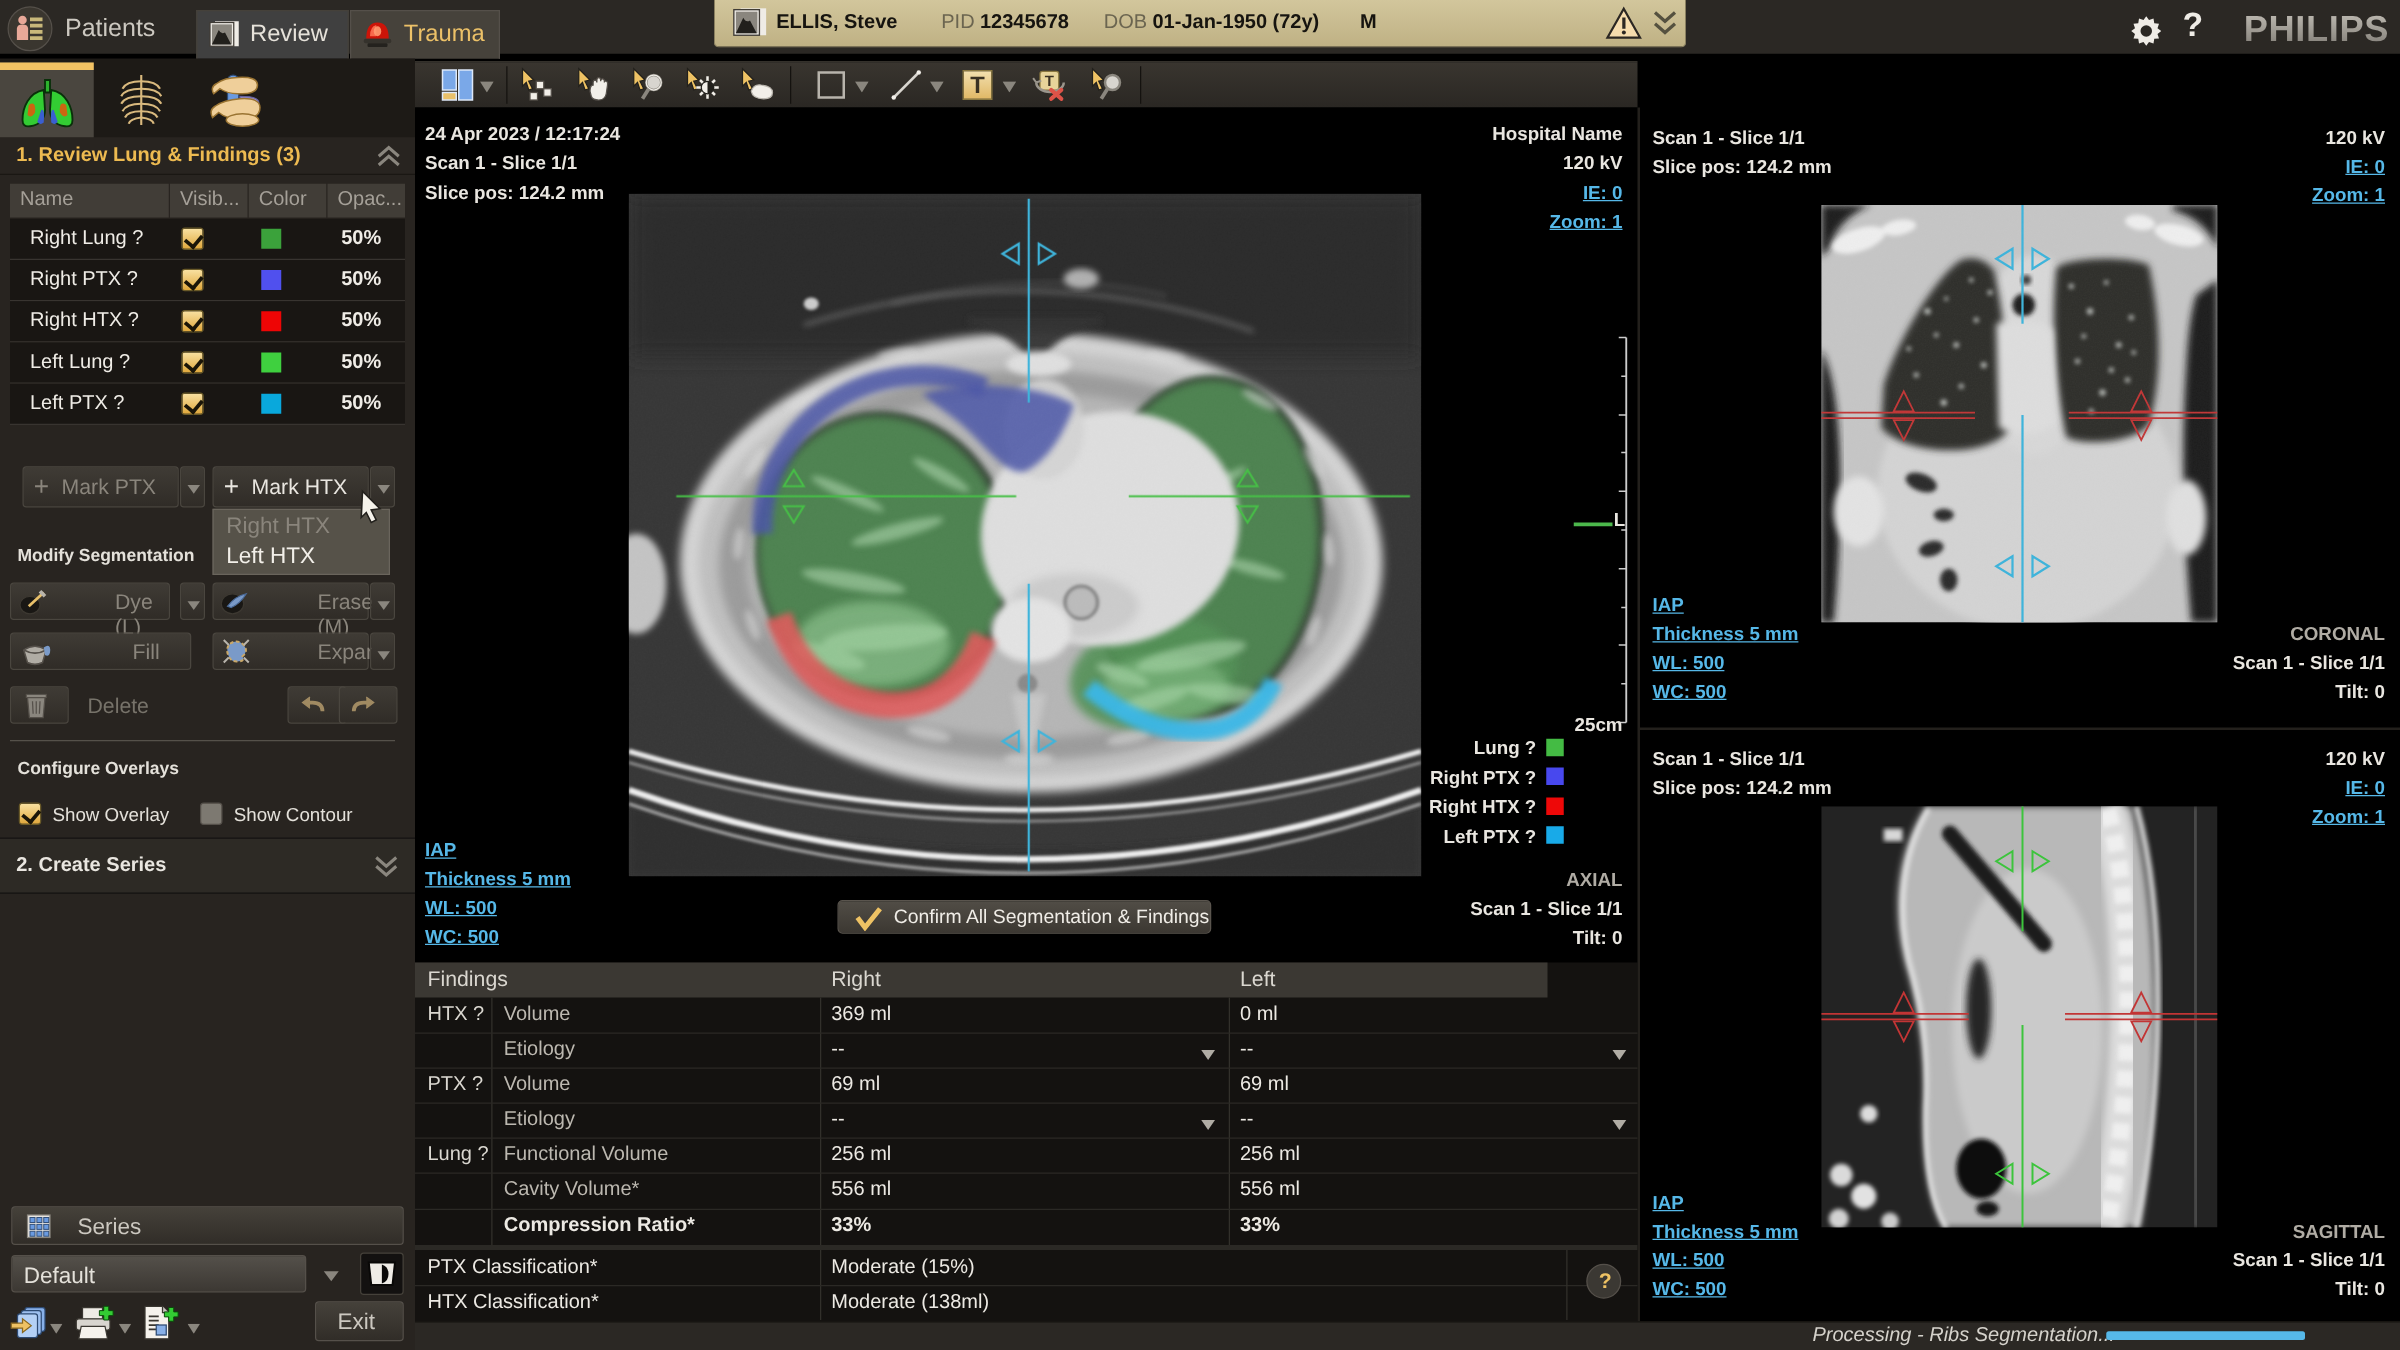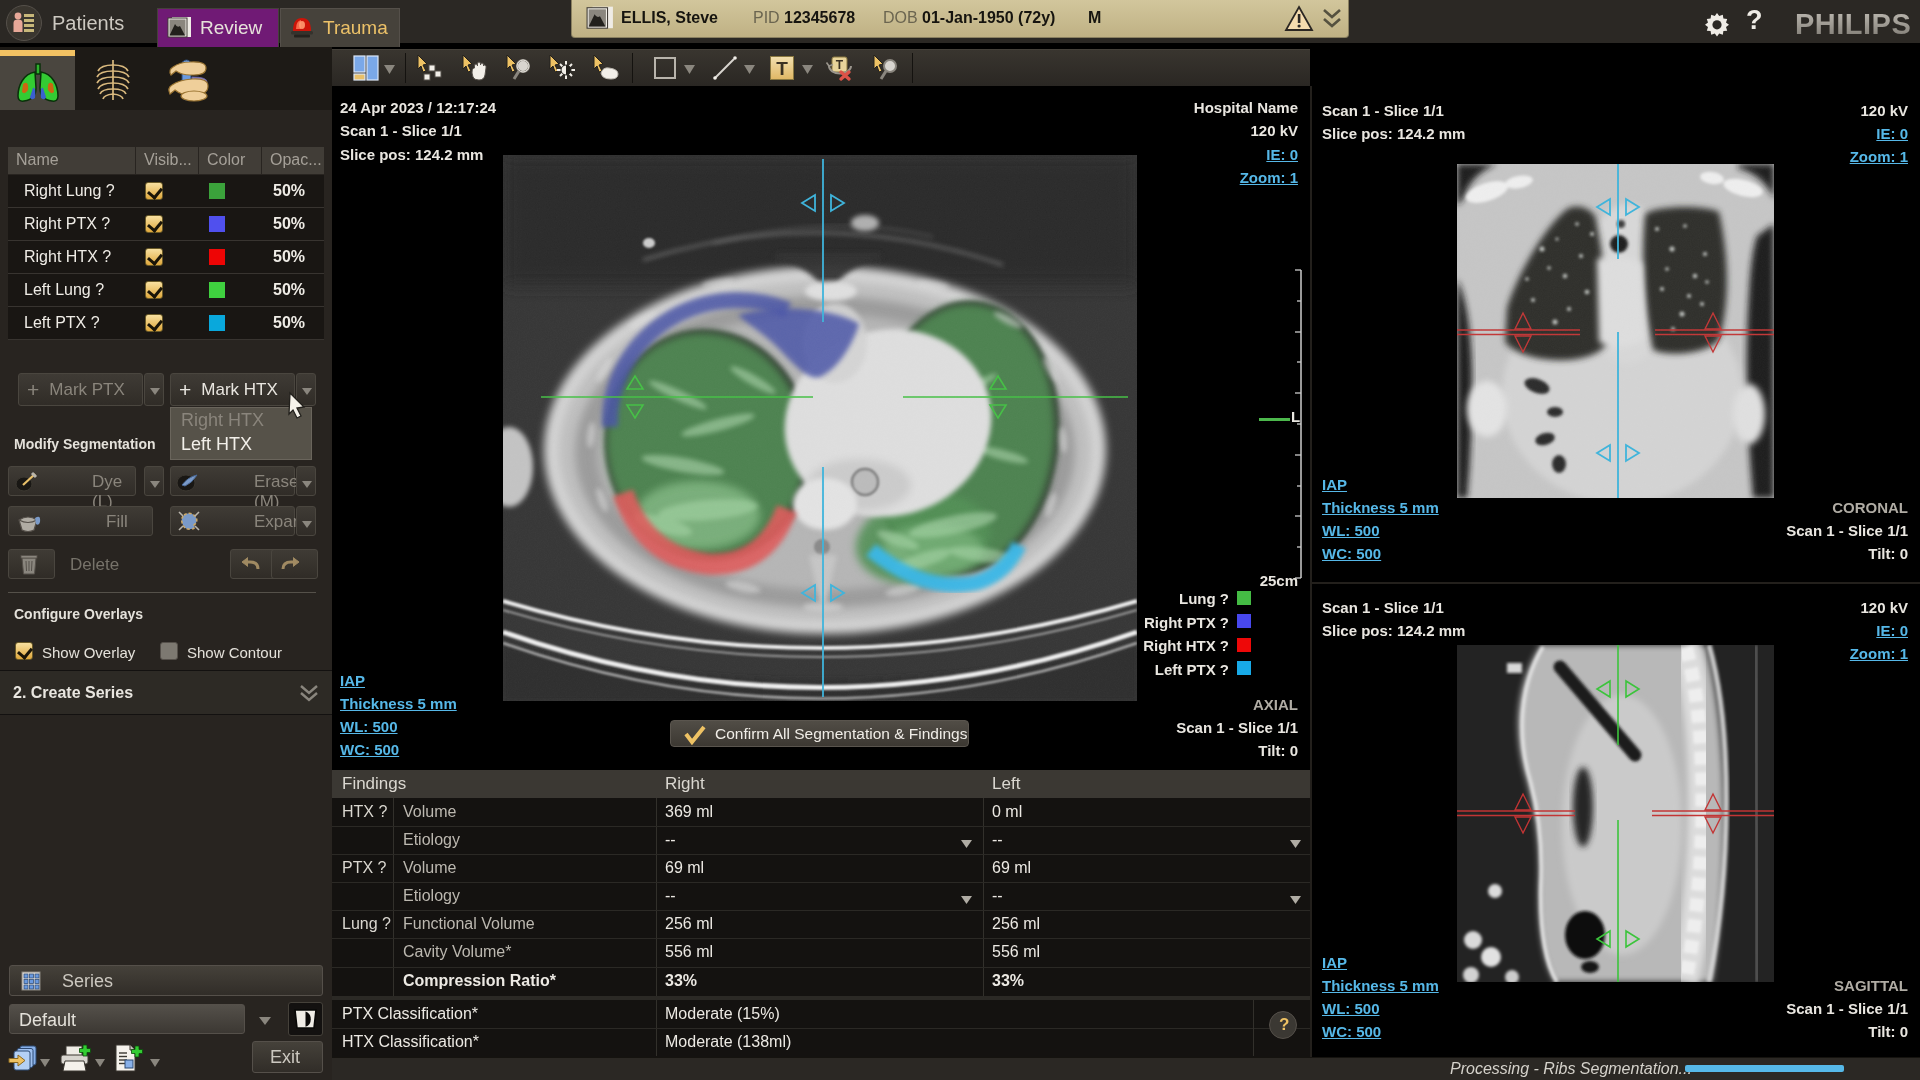--- a/index.html
+++ b/index.html
@@ -34,21 +34,21 @@
       <g stroke="#ddd8cc" stroke-width="1.6">
         <rect x="17" y="8" width="10" height="3" fill="#c8b87a" stroke="none"></rect>
         <rect x="17" y="13" width="10" height="3" fill="#c8b87a" stroke="none"></rect>
         <rect x="17" y="18" width="10" height="3" fill="#c8b87a" stroke="none"></rect>
         <rect x="17" y="23" width="10" height="3" fill="#c8b87a" stroke="none"></rect>
       </g>
     </svg>
   </div>
   <div class="abs" style="left:52px;top:12px;font-size:20px;color:#ccc8c0;">Patients</div>
 
-  <div class="abs" style="left:157px;top:8px;width:122px;height:39px;background:#701a75;border:1px solid #45413a;border-bottom:none;">
+  <div class="abs" style="left:157px;top:8px;width:122px;height:39px;background:#404040;border:1px solid #45413a;border-bottom:none;">
     <svg width="26" height="24" viewBox="0 0 26 24" style="position:absolute;left:9px;top:7px">
       <rect x="5" y="1" width="19" height="20" fill="#efece6"></rect>
       <rect x="1" y="2" width="19" height="19" fill="#efece6" stroke="#403c36" stroke-width="1"></rect>
       <rect x="2.5" y="3.5" width="16" height="16" fill="#8a867e"></rect>
       <path d="M2.5 19.5 L8 8 Q10 12 13 10 L18 19.5 Z" fill="#22201c"></path>
     </svg>
     <div class="abs" style="left:42px;top:8px;font-size:19px;color:#e6e2da;">Review</div>
   </div>
 
   <div class="abs" style="left:280px;top:8px;width:120px;height:39px;background:#46423b;border:1px solid #55504a;border-bottom:none;">
@@ -121,20 +121,26 @@
     </g>
   </svg>
   <svg width="44" height="46" viewBox="0 0 44 46" style="position:absolute;left:166px;top:10px">
     <rect x="16" y="3" width="9" height="40" rx="4.5" fill="#6a9ae0" stroke="#2d4a73" stroke-width="1"></rect>
     <path d="M24 5 Q40 4 40 11 Q40 18 28 18 L24 18 Q16 18 10 14 L5 18 Q2 13 7 10 Q14 5 24 5 Z" fill="#efcf9a" stroke="#9a7432" stroke-width="1.2"></path>
     <path d="M26 20 Q41 20 41 25 Q41 30 26 30 Z" fill="#9a95d8" stroke="#67629f" stroke-width="1"></path>
     <path d="M26 22 Q42 21 42 29 Q42 38 28 38 L24 38 Q15 38 9 33 L4 37 Q1 31 6 28 Q13 23 26 22 Z" fill="#efcf9a" stroke="#9a7432" stroke-width="1.2"></path>
     <ellipse cx="28" cy="39" rx="13" ry="5" fill="#efcf9a" stroke="#9a7432" stroke-width="1.2"></ellipse>
   </svg>
 
+  <div class="abs" style="left:0;top:63px;width:332px;height:30px;background:#282420;border-bottom:1px solid #1a1713;">
+    <div class="abs" style="left:13px;top:6px;font-size:16px;font-weight:bold;color:#edba51;">1. Review Lung &amp; Findings (3)</div>
+    <svg width="22" height="18" viewBox="0 0 22 18" style="position:absolute;left:300px;top:6px">
+      <path d="M3 9 L11 2 L19 9 M3 16 L11 9 L19 16" fill="none" stroke="#8a867e" stroke-width="2.4"></path>
+    </svg>
+  </div>
 
   <div class="abs" style="left:8px;top:100px;width:316px;height:196px;">
 
     <div class="abs" style="left:0;top:0;width:127px;height:27px;background:#413d37;color:#a5a098;font-size:16px;padding:4px 0 0 8px;">Name</div>
     <div class="abs" style="left:128px;top:0;width:62px;height:27px;background:#413d37;color:#a5a098;font-size:16px;padding:4px 0 0 8px;">Visib...</div>
     <div class="abs" style="left:191px;top:0;width:62px;height:27px;background:#413d37;color:#a5a098;font-size:16px;padding:4px 0 0 8px;">Color</div>
     <div class="abs" style="left:254px;top:0;width:62px;height:27px;background:#413d37;color:#a5a098;font-size:16px;padding:4px 0 0 8px;">Opac...</div>
 
     <div class="row abs" style="top:28px;">
           <span class="rn">Right Lung ?</span>
@@ -581,21 +587,21 @@
   <div class="abs" style="left:338px;top:634px;width:299px;height:27px;background:linear-gradient(#514d46,#3c3832);border:1px solid #5a554e;border-radius:4px;">
     <svg width="24" height="20" viewBox="0 0 24 20" style="position:absolute;left:12px;top:4px">
       <path d="M3 9 L9 17 L21 2" fill="none" stroke="#eec264" stroke-width="4"></path>
     </svg>
     <div class="abs" style="left:44px;top:4px;font-size:15.5px;color:#f0ede7;">Confirm All Segmentation &amp; Findings</div>
   </div>
 </div>
 
 <div class="abs" id="findings" style="left:332px;top:770px;width:978px;height:287px;background:#141210;">
 
-  <div class="abs" style="left:0;top:0;width:978px;height:28px;background:#3b3833;">
+  <div class="abs" style="left:0;top:0;width:906px;height:28px;background:#3b3833;">
     <span class="abs" style="left:10px;top:4px;font-size:17px;color:#dad7d0;">Findings</span>
     <span class="abs" style="left:333px;top:4px;font-size:17px;color:#dad7d0;">Right</span>
     <span class="abs" style="left:660px;top:4px;font-size:17px;color:#dad7d0;text-align:center;">Left</span>
   </div>
 
   <div class="abs" style="left:61px;top:28px;width:1px;height:198px;background:#32302b;"></div>
   <div class="abs" style="left:324px;top:28px;width:1px;height:258px;background:#32302b;"></div>
   <div class="abs" style="left:651px;top:28px;width:1px;height:198px;background:#32302b;"></div>
   <div class="abs" style="left:0px;top:56px;width:978px;height:1px;background:#2b2925;"></div>
   <div class="abs" style="left:0px;top:84px;width:978px;height:1px;background:#2b2925;"></div>

